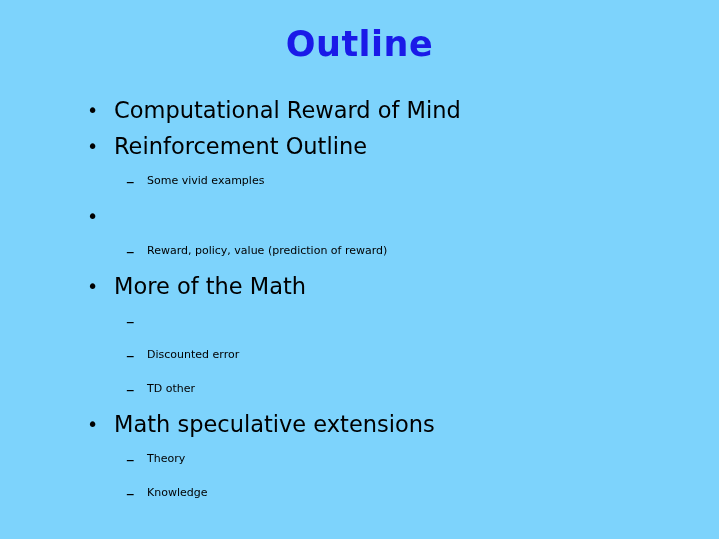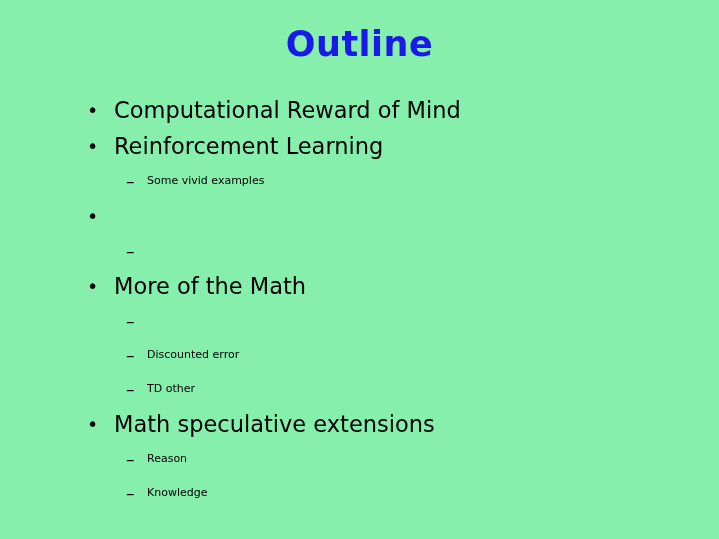--- a/index.html
+++ b/index.html
@@ -7,21 +7,21 @@
     padding: 0;
     background: #ffffff;
   }
   body {
     font-family: "DejaVu Sans", sans-serif;
   }
   #slide {
     position: relative;
     width: 719px;
     height: 539px;
-    background: #86efac;
+    background: #7dd3fc;
     overflow: hidden;
   }
 
   
   .slide-title {
     position: absolute;
     left: 0;
     top: 22px;
     width: 719px;
     text-align: center;
@@ -103,31 +103,32 @@
   <div class="slide-title">Outline</div>
 
   <div class="body-list">
 
   <div class="bullet-row lvl1">
         <span class="marker">•</span>
         <span class="txt">Computational Reward of Mind</span>
       </div>
       <div class="bullet-row lvl1">
         <span class="marker">•</span>
-        <span class="txt">Reinforcement Learning</span>
+        <span class="txt">Reinforcement Outline</span>
       </div>
       <div class="bullet-row lvl2">
         <span class="marker">–</span>
         <span class="txt">Some vivid examples</span>
       </div>
       <div class="bullet-row lvl1">
         <span class="marker">•</span>
       </div>
       <div class="bullet-row lvl2">
         <span class="marker">–</span>
+        <span class="txt">Reward, policy, value (prediction of reward)</span>
       </div>
       <div class="bullet-row lvl1">
         <span class="marker">•</span>
         <span class="txt">More of the Math</span>
       </div>
       <div class="bullet-row lvl2">
         <span class="marker">–</span>
       </div>
       <div class="bullet-row lvl2">
         <span class="marker">–</span>
@@ -136,21 +137,21 @@
       <div class="bullet-row lvl2">
         <span class="marker">–</span>
         <span class="txt">TD other</span>
       </div>
       <div class="bullet-row lvl1">
         <span class="marker">•</span>
         <span class="txt">Math speculative extensions</span>
       </div>
       <div class="bullet-row lvl2">
         <span class="marker">–</span>
-        <span class="txt">Reason</span>
+        <span class="txt">Theory</span>
       </div>
       <div class="bullet-row lvl2">
         <span class="marker">–</span>
         <span class="txt">Knowledge</span>
       </div>
     </div>
 
 </div>
 
 </body></html>

